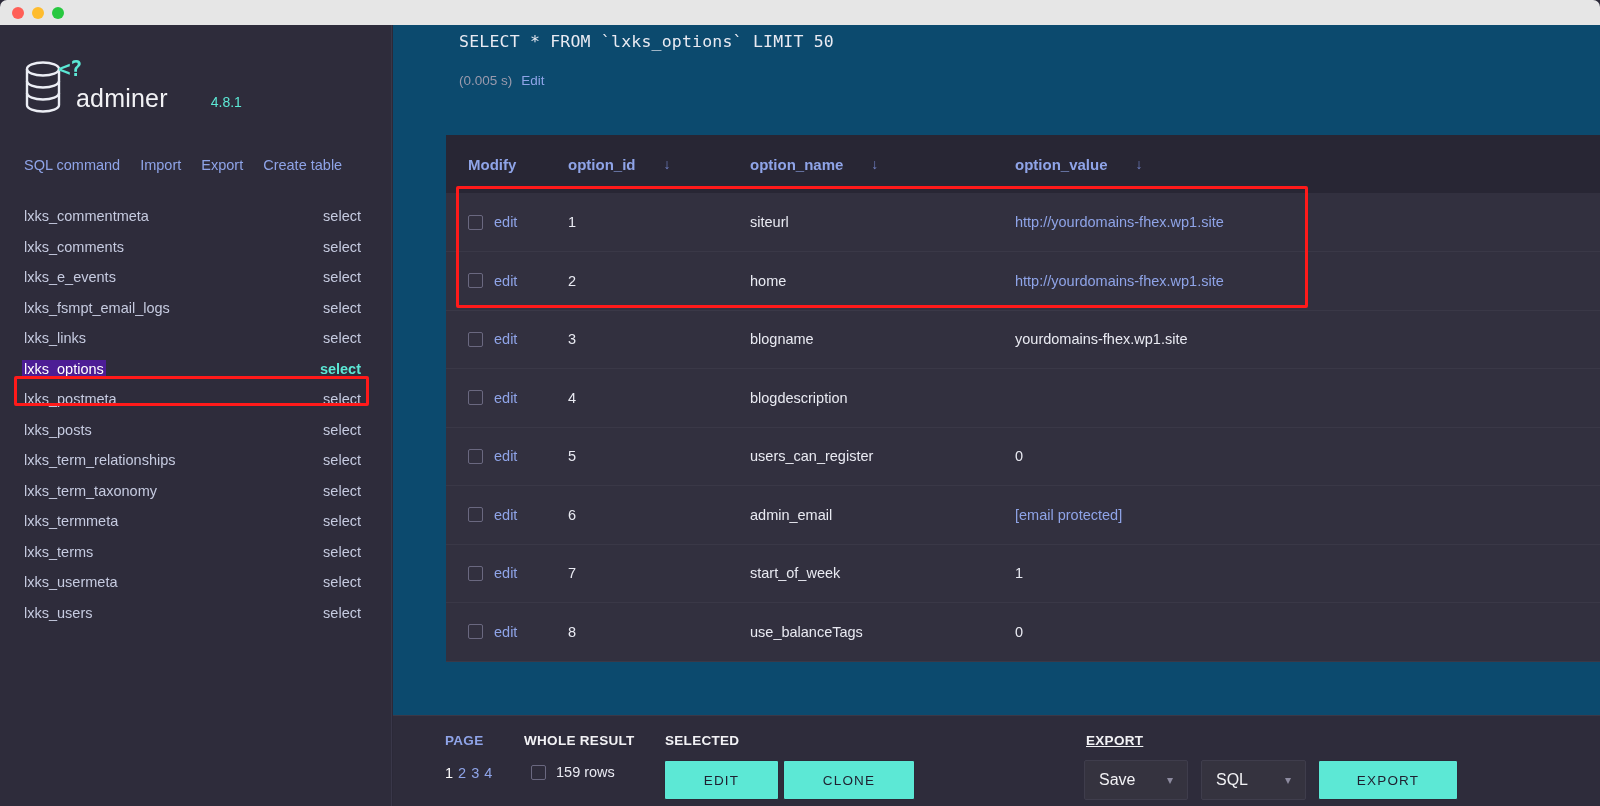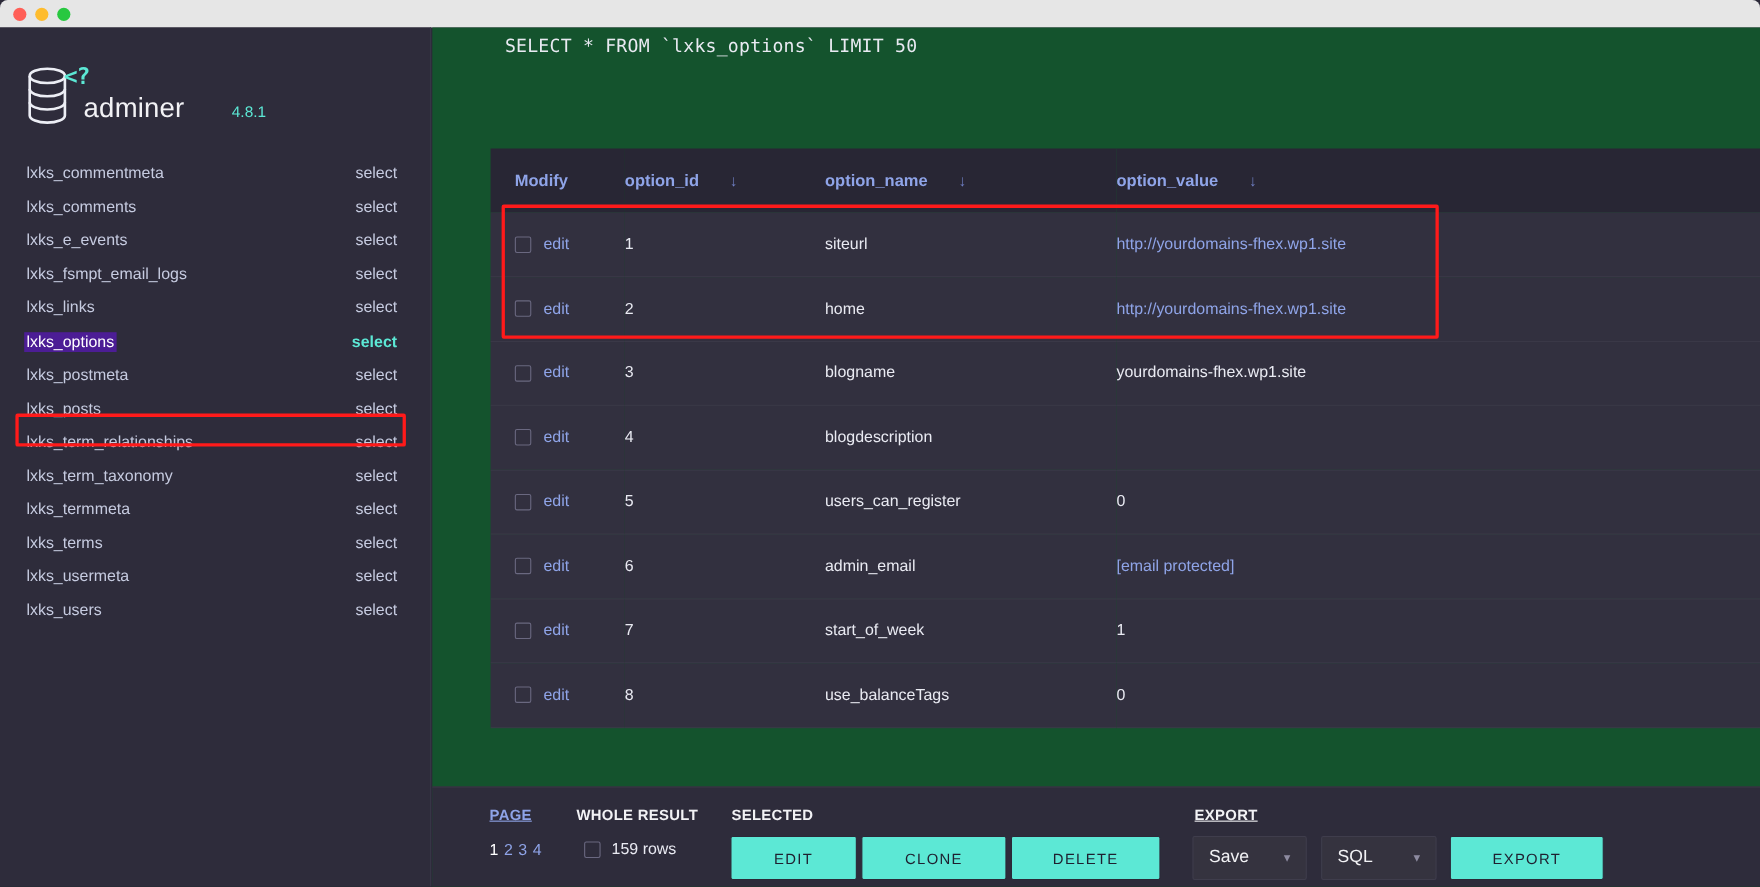--- a/index.html
+++ b/index.html
@@ -118,21 +118,21 @@
     z-index: 30;
   }
   .hl-sidebar { left: 14px; top: 351px; width: 355px; height: 30px; }
 
   
   .main {
     position: absolute;
     top: 25px; left: 393px;
     width: 1207px;
     height: 781px;
-    background: #14532d;
+    background: #0c4a6e;
   }
 
   .sqlbar {
     color: #e9eaf2;
     font-family: "DejaVu Sans Mono", monospace;
     font-size: 16.5px;
     padding: 7px 0 0 66px;
     letter-spacing: .2px;
     white-space: nowrap;
   }
@@ -206,21 +206,21 @@
   }
   .footer-inner { position: relative; width: 100%; height: 100%; }
 
   .f-label {
     position: absolute;
     font-size: 13.5px;
     font-weight: bold;
     letter-spacing: .3px;
     white-space: nowrap;
   }
-  .f-label.link { color: #8fa4e8; text-decoration: underline; }
+  .f-label.link { color: #8fa4e8; }
   .f-label.plain { color: #f2f2f5; text-align: right; }
 
   .pager { position: absolute; left: 52px; top: 49px; display: flex; gap: 5px; font-size: 14.5px; }
   .pager .cur { color: #ffffff; }
   .pager a { color: #8fa4e8; text-decoration: none; }
 
   .rows-wrap {
     position: absolute;
     left: 138px; top: 48px;
     display: flex; align-items: center; gap: 10px;
@@ -281,20 +281,26 @@
           <path d="M3 34 C3 37.6 10.2 40.5 19 40.5 C27.8 40.5 35 37.6 35 34" stroke="#eceef5" stroke-width="2.4"></path>
         </svg>
         <span class="brand-qmark">&lt;?</span>
       </div>
       <div class="brand-text">
         <span class="brand-name">adminer</span>
         <span class="brand-ver">4.8.1</span>
       </div>
     </div>
 
+    <div class="topnav">
+      <a href="#">SQL command</a>
+      <a href="#">Import</a>
+      <a href="#">Export</a>
+      <a href="#">Create table</a>
+    </div>
 
     <div class="tablelist">
       <div class="tablerow">
         <span class="tname">lxks_commentmeta</span>
         <a href="#" class="tsel">select</a>
       </div>
       <div class="tablerow">
         <span class="tname">lxks_comments</span>
         <a href="#" class="tsel">select</a>
       </div>
@@ -348,20 +354,24 @@
       </div>
     </div>
 
     <div class="hl-box hl-sidebar"></div>
   </div>
 
   <div class="main">
 
     <div class="sqlbar">SELECT * FROM `lxks_options` LIMIT 50</div>
 
+    <div class="timing">
+      <span class="tm">(0.005 s)</span>
+      <a href="#" class="edit-link">Edit</a>
+    </div>
 
     <table class="results">
       <thead>
         <tr>
           <th class="col-modify">
             <span>Modify</span>
           </th>
           <th class="col-id">
             <span class="th-inner">
               <span>option_id</span>
@@ -498,21 +508,20 @@
         <a href="#">4</a>
       </div>
 
       <div class="rows-wrap">
         <span class="chk"></span>
         <span>159 rows</span>
       </div>
 
       <button class="btn" style="left:271px; top:44px; width:115px;">EDIT</button>
       <button class="btn" style="left:390px; top:44px; width:132px;">CLONE</button>
-      <button class="btn" style="left:526px; top:44px; width:136px;">DELETE</button>
 
       <div class="select-box" style="left:691px; top:44px; width:104px;">
         <span>Save</span>
         <span class="caret">▾</span>
       </div>
       <div class="select-box" style="left:808px; top:44px; width:105px;">
         <span>SQL</span>
         <span class="caret">▾</span>
       </div>
 

